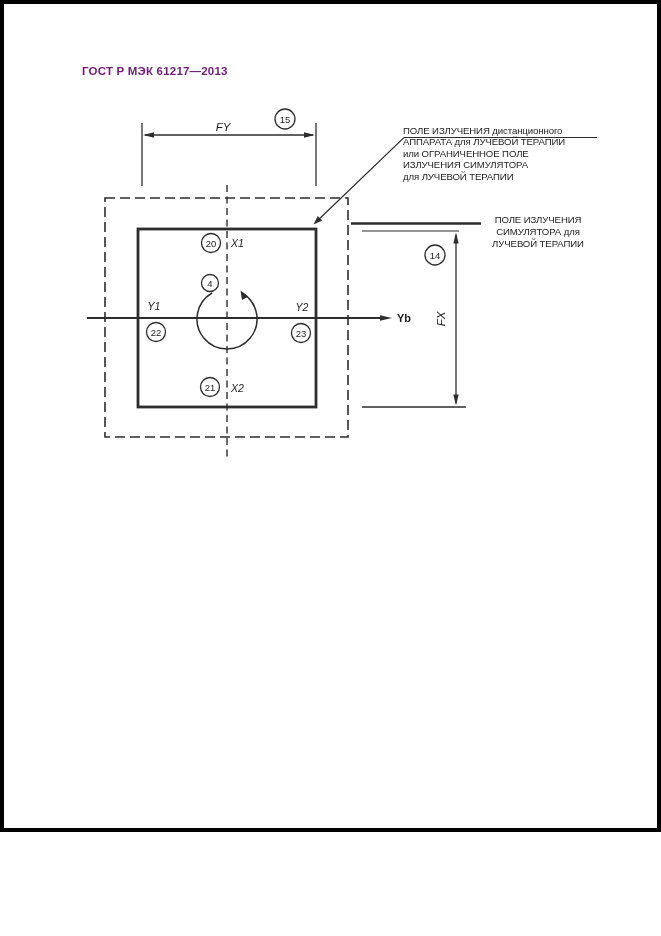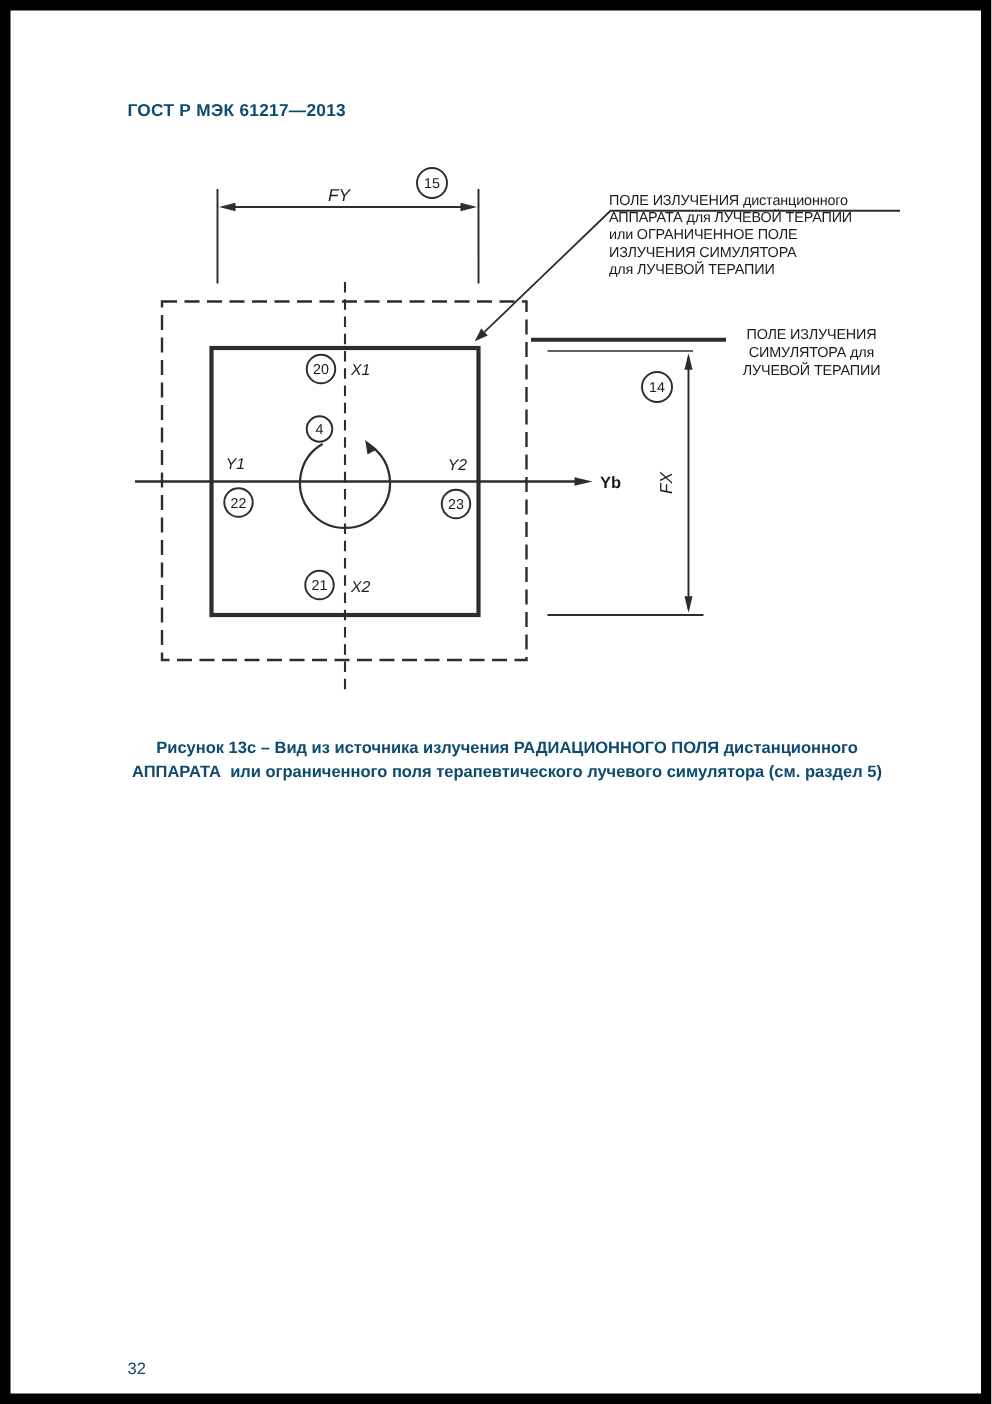--- a/index.html
+++ b/index.html
@@ -1,23 +1,23 @@
 <!DOCTYPE html>
 <html><head>
 <meta charset="utf-8">
 <style>
   html,body{margin:0;padding:0;background:#fff;}
   #page{
     position:relative;
-    width:661px;height:936px;
+    width:661px;height:832px;
     background:#fff;
     box-sizing:border-box;
-    border:7px solid #000000;
+    border:4px solid #000000;
     font-family:"Liberation Sans",sans-serif;
-    color:#0c4a6e;
+    color:#701a75;
     overflow:hidden;
   }
   .abs{position:absolute;}
   #doc-header{
     left:78px;top:61px;
     font-size:11.5px;font-weight:bold;
     letter-spacing:0.2px;
     white-space:pre;
   }
   #figure-svg{left:0;top:0;}
@@ -121,20 +121,16 @@
       <text class="ann" x="399" y="175.5">для ЛУЧЕВОЙ ТЕРАПИИ</text>
     </g>
 
     <g>
       <text class="ann" x="534" y="219" text-anchor="middle">ПОЛЕ ИЗЛУЧЕНИЯ</text>
       <text class="ann" x="534" y="231" text-anchor="middle">СИМУЛЯТОРА для</text>
       <text class="ann" x="534" y="243" text-anchor="middle">ЛУЧЕВОЙ ТЕРАПИИ</text>
     </g>
   </svg>
 
-  <div id="caption" class="abs">
-    <div class="caption-line">Рисунок 13с – Вид из источника излучения РАДИАЦИОННОГО ПОЛЯ дистанционного</div>
-    <div class="caption-line">АППАРАТА  или ограниченного поля терапевтического лучевого симулятора (см. раздел 5)</div>
-  </div>
 
   <div id="page-number" class="abs">32</div>
 
 </div>
 
 </body></html>

